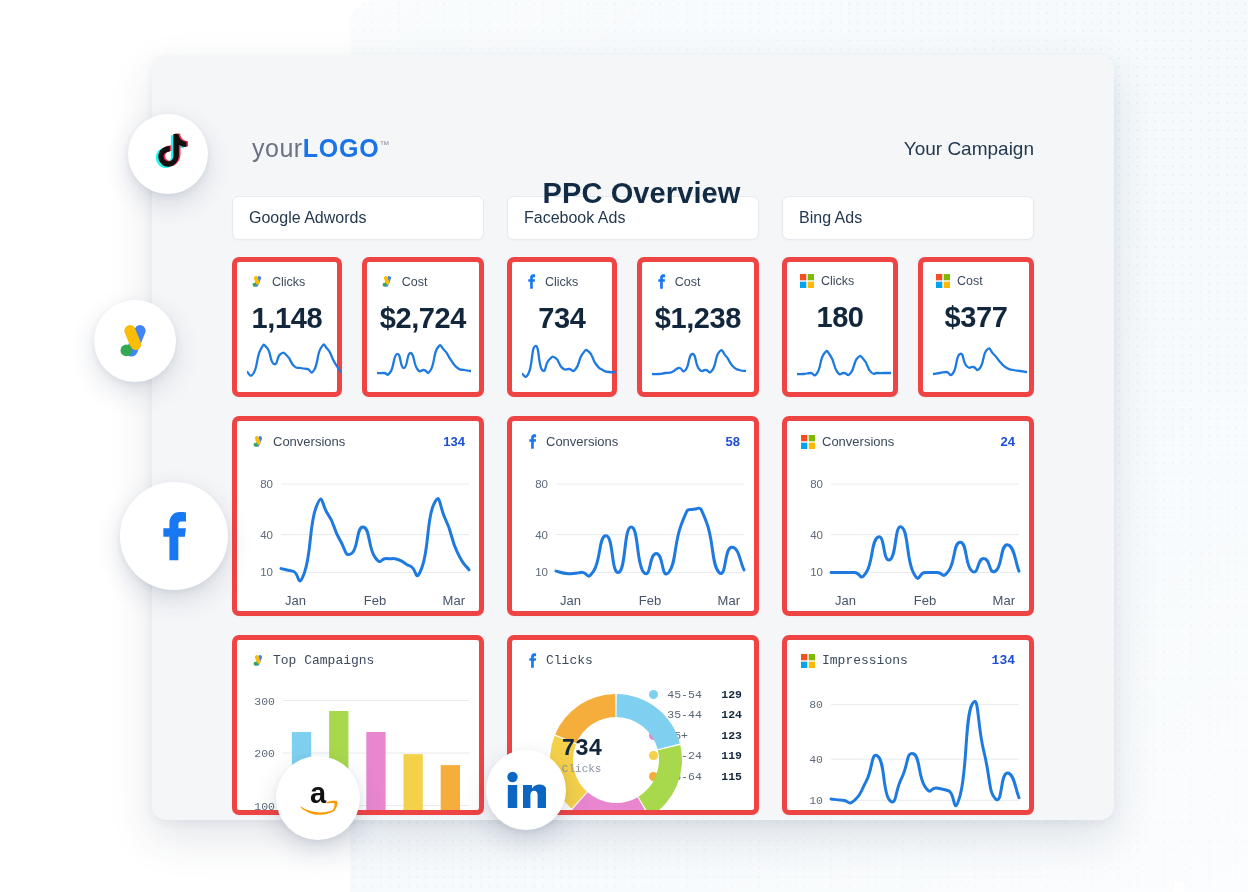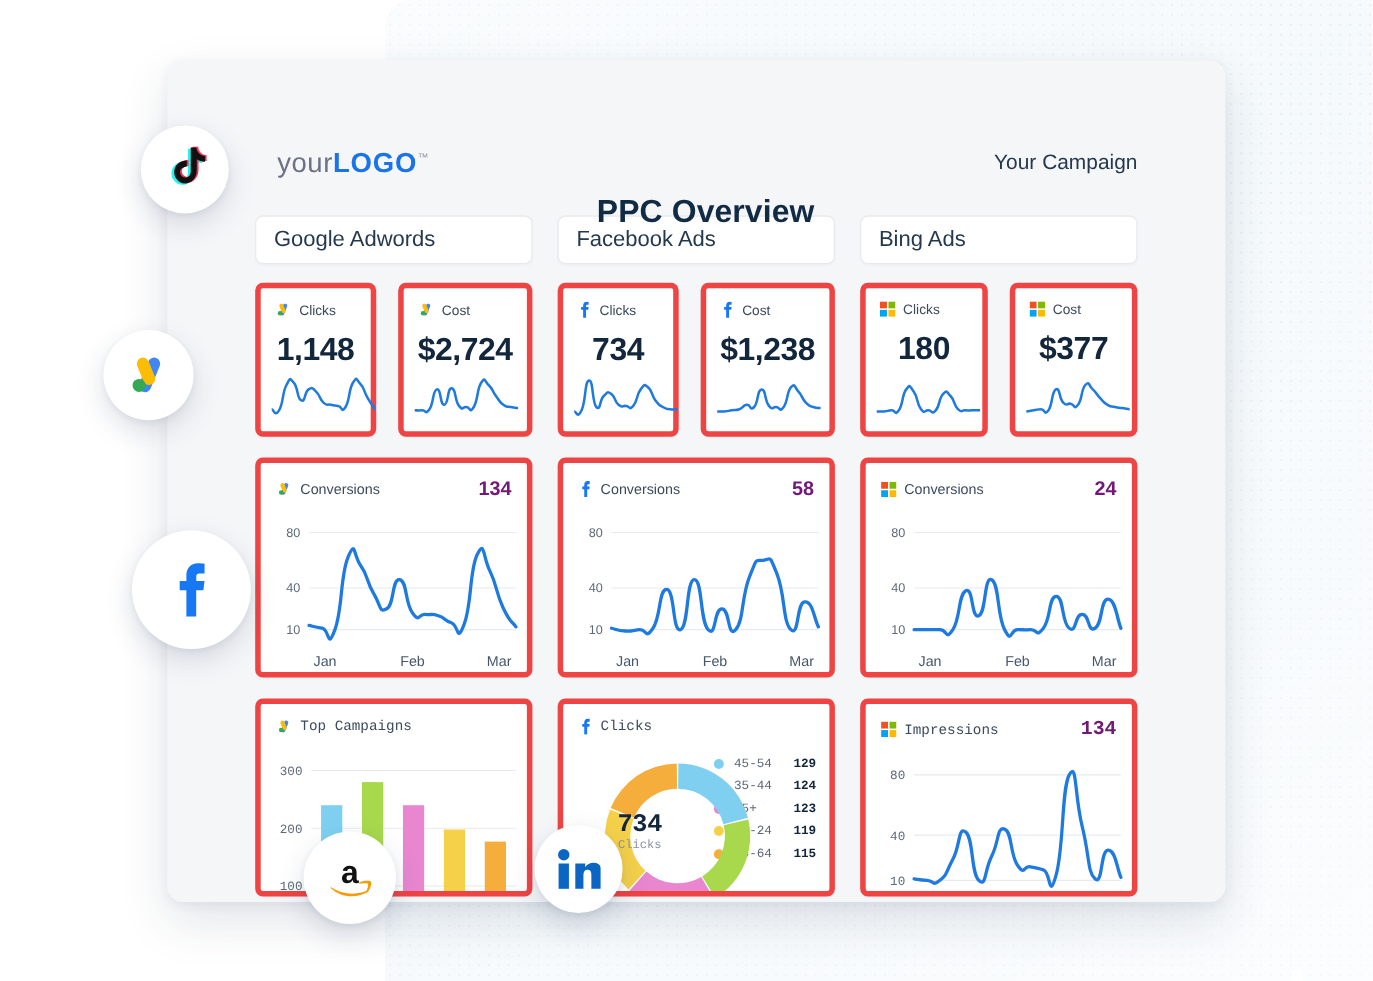--- a/index.html
+++ b/index.html
@@ -55,42 +55,42 @@
     font-size:29px; font-weight:700; color:#122b45; letter-spacing:.1px;
   }
 
   
   .row{ display:flex; gap:23px; padding:0 40px; }
   .col{ flex:1 1 0; min-width:0; }
 
   .tab{
     background:#fff; border:1px solid #e6e9ee; border-radius:7px;
     height:44px; display:flex; align-items:center; padding:0 16px;
-    font-size:20px; color:#24394f;
+    font-size:16px; color:#24394f;
     box-shadow:0 1px 2px rgba(30,50,80,.03);
   }
 
   .kpi-pair{ display:flex; gap:20px; }
   .card{
     background:#fff; border:5px solid #ef4444; border-radius:7px;
     box-shadow:0 1px 2px rgba(30,50,80,.035);
   }
   .kpi{ flex:1 1 0; height:140px; padding:12px 13px 0 13px; position:relative; }
   .kpi-head{ display:flex; align-items:center; gap:7px; }
   .kpi-label{ font-size:12.5px; color:#3c4a5c; }
   .kpi-value{
     text-align:center; font-size:29px; font-weight:700; color:#12263c;
     margin-top:13px; letter-spacing:-.4px;
   }
   .kpi-spark{ position:absolute; left:10px; right:10px; bottom:12px; height:38px; }
 
   .chart-card{ height:200px; padding:13px 14px 8px 14px; position:relative; }
   .chart-head{ display:flex; align-items:center; gap:7px; }
   .chart-title{ font-size:13px; color:#3c4a5c; }
-  .chart-metric{ margin-left:auto; font-size:18px; font-weight:700; color:#701a75; }
+  .chart-metric{ margin-left:auto; font-size:13px; font-weight:700; color:#1d4ed8; }
   .chart-body{ position:absolute; left:10px; right:12px; top:42px; bottom:8px; }
 
   .bot-card{ height:180px; padding:13px 14px 0 14px; position:relative; overflow:hidden;font-family:Liberation Mono, monospace; }
   .bot-body{ position:absolute; left:10px; right:12px; top:42px; bottom:0; }
 
   
   .donut-wrap{ position:absolute; left:14px; right:12px; top:44px; bottom:0; display:flex; align-items:flex-start; }
   .donut-holder{ position:relative; width:152px; height:152px; margin-left:14px; }
   .donut-center{
     position:absolute; left:0; right:0; top:52px; text-align:center;

